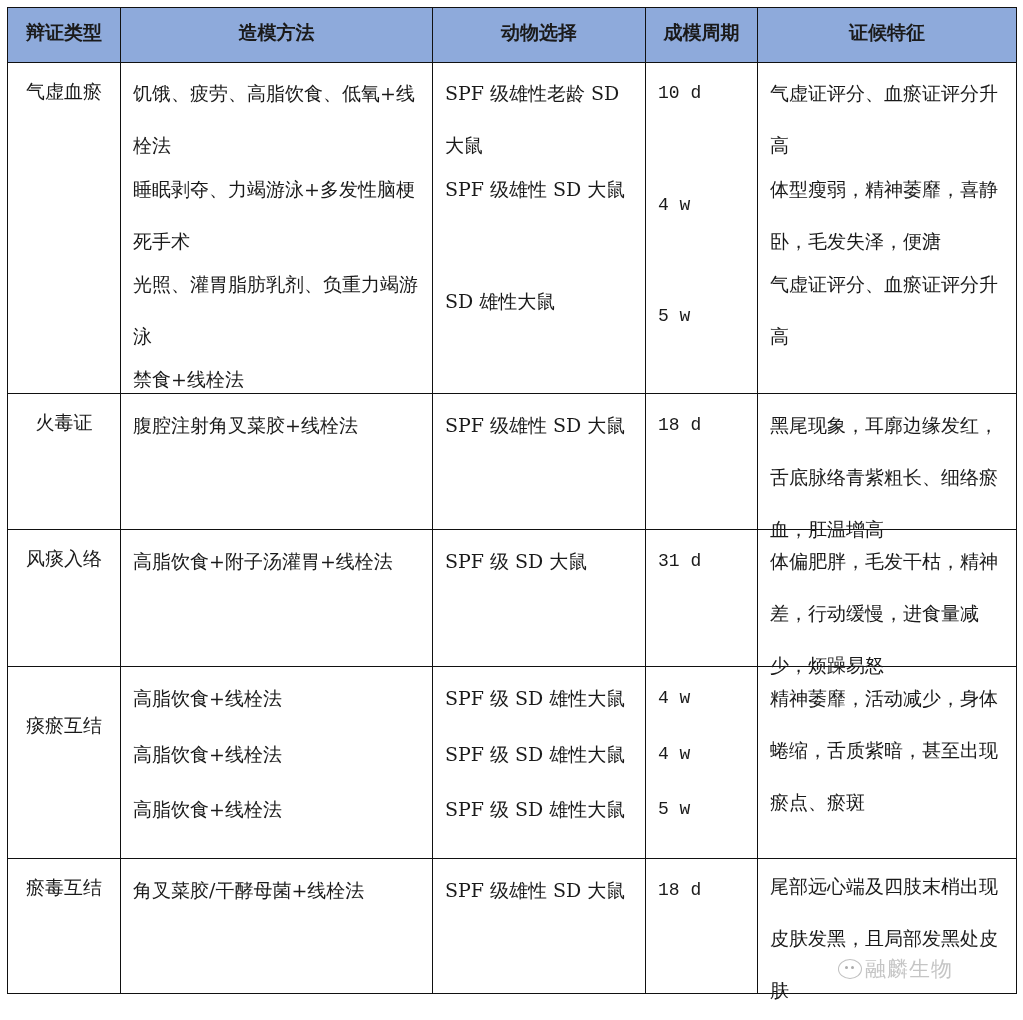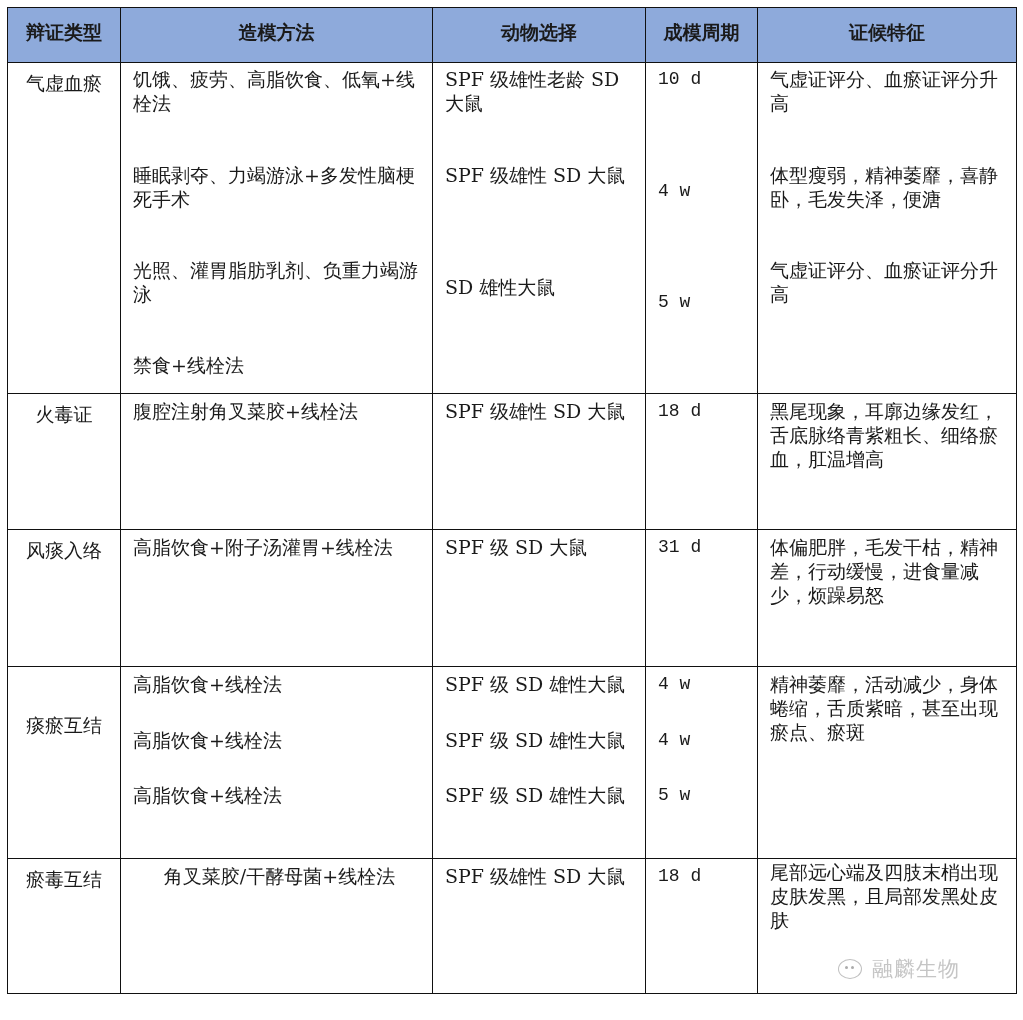--- a/index.html
+++ b/index.html
@@ -19,21 +19,21 @@
       position: absolute;
       left: 7px;
       top: 7px;
       width: 1009px;
       border-collapse: collapse;
       table-layout: fixed;
     }
     table.grid th, table.grid td {
       border: 1.5px solid #111;
       vertical-align: top;
-      padding: 8px;
+      padding: 16px;
     }
     table.grid th {
       background: #8eaadb;
       height: 55px;
       font-weight: bold;
       font-size: 19px;
       text-align: center;
       vertical-align: top;
       padding-top: 12px;
       box-sizing: border-box;
@@ -51,42 +51,42 @@
       font-size: 19px;
     }
     td.inner {
       position: relative;
       font-size: 19px;
     }
     .line {
       position: absolute;
       left: 12px;
       right: 6px;
-      line-height: 24px;
+      line-height: 52px;
       white-space: normal;
     }
     .mono {
       font-family: Liberation Mono, monospace;
       font-size: 18px;
     }
     .mixed {
       font-size: 19px;
     }
     .watermark {
       position: absolute;
       left: 838px;
       top: 955px;
       font-family: "DejaVu Sans", sans-serif;
       font-size: 21px;
       color: rgba(150,150,150,0.55);
       letter-spacing: 1px;
       pointer-events: none;
       display: flex;
       align-items: center;
-      gap: 10px;
+      gap: 3px;
     }
     .watermark .wm-icon {
       display: inline-block;
       width: 22px;
       height: 18px;
       border: 1.5px solid rgba(150,150,150,0.6);
       border-radius: 50%;
       position: relative;
     }
     .watermark .wm-icon::before, .watermark .wm-icon::after {
@@ -198,21 +198,21 @@
         <div class="line mono" style="top:116px;">5 w</div>
       </td>
       <td class="inner">
         <div class="line" style="top:5px;">精神萎靡，活动减少，身体蜷缩，舌质紫暗，甚至出现瘀点、瘀斑</div>
       </td>
     </tr>
 
     <tr style="height:135px;">
       <td class="type-cell">瘀毒互结</td>
       <td class="inner">
-        <div class="line" style="top:5px;text-align:center;">角叉菜胶/干酵母菌+线栓法</div>
+        <div class="line" style="top:5px;">角叉菜胶/干酵母菌+线栓法</div>
       </td>
       <td class="inner">
         <div class="line mixed" style="top:5px;">SPF 级雄性 SD 大鼠</div>
       </td>
       <td class="inner">
         <div class="line mono" style="top:5px;">18 d</div>
       </td>
       <td class="inner">
         <div class="line" style="top:1px;">尾部远心端及四肢末梢出现皮肤发黑，且局部发黑处皮肤</div>
       </td>

